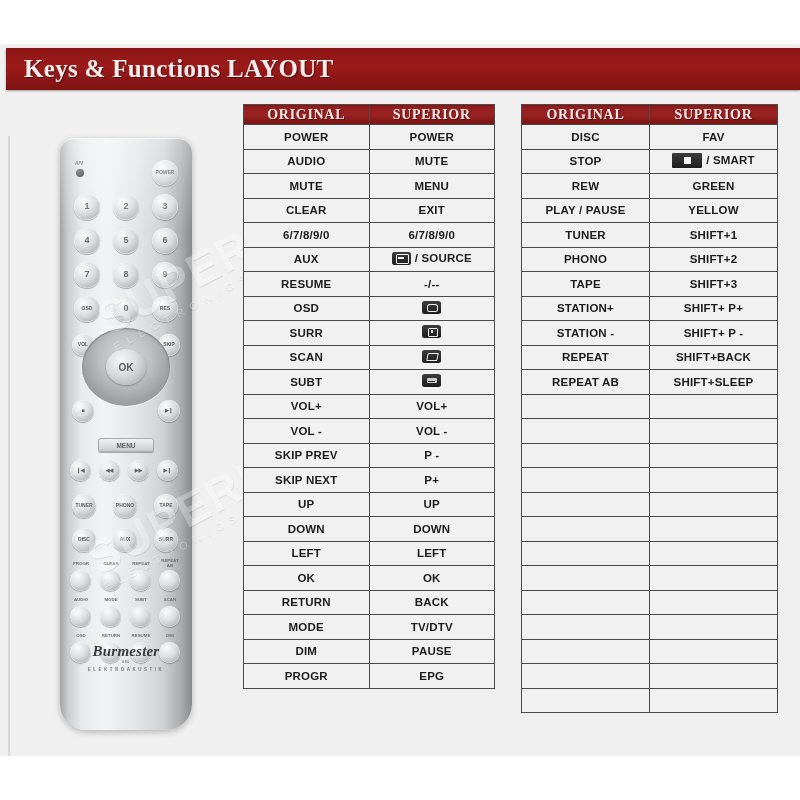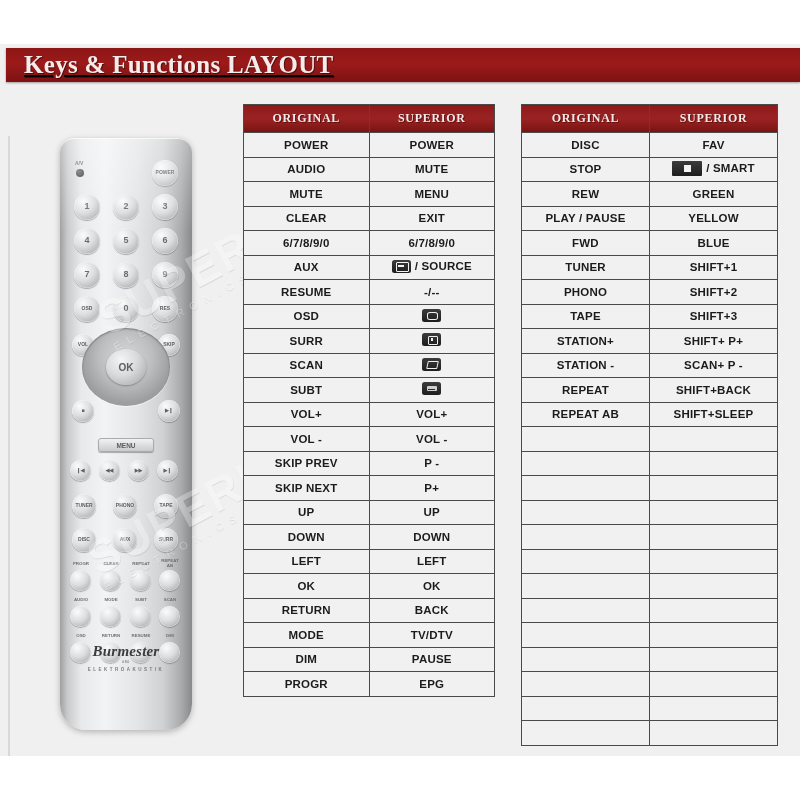--- a/index.html
+++ b/index.html
@@ -24,24 +24,24 @@
   .panel-left-rule {
     position: absolute;
     left: 8px; top: 92px;
     width: 2px; height: 620px;
     background: #d8d8d8;
   }
   
   .banner {
     position: absolute;
     left: 6px; top: 48px;
-    width: 794px; height: 34px;
+    width: 794px; height: 42px;
     background: linear-gradient(180deg,#8d1616 0%, #9c1a1a 45%, #7e1212 100%);
     box-shadow: 0 1px 2px rgba(0,0,0,.35);
-    display: flex; align-items: center; text-decoration: underline;
+    display: flex; align-items: center;
   }
   .banner-title {
     color: #f6eceb;
     font-family: "Liberation Serif", serif;
     font-weight: bold;
     font-size: 25px;
     letter-spacing: .3px;
     padding-left: 18px;
     text-shadow: 1px 1px 0 rgba(0,0,0,.45);
     white-space: nowrap;
@@ -175,23 +175,23 @@
     background: #f2f2f2;
   }
   .tbl.t1 { left: 243px; top: 104px; width: 252px; }
   .tbl.t2 { left: 521px; top: 104px; width: 257px; }
   .tbl table { width: 100%; border-collapse: collapse; table-layout: fixed; }
   .tbl th {
     background: linear-gradient(180deg,#8f1a1a 0%, #9a2222 50%, #7a1212 100%);
     color: #f4e9e8;
     font-family: "Liberation Serif", serif;
     font-weight: bold;
-    font-size: 12px;
+    font-size: 14px;
     letter-spacing: .7px;
-    height: 28px;
+    height: 20px;
     border: 1.6px solid #4a4a4a;
     text-shadow: 1px 1px 0 rgba(0,0,0,.4);
   }
   .tbl td {
     height: 24.5px;
     background: #f1f1f1;
     border: 1.6px solid #4a4a4a;
     text-align: center;
     vertical-align: middle;
     font-size: 11.5px;
@@ -489,42 +489,38 @@
           </tr>
           <tr>
             <td>REW</td>
             <td>GREEN</td>
           </tr>
           <tr>
             <td>PLAY / PAUSE</td>
             <td>YELLOW</td>
           </tr>
           <tr>
-            <td>FWD</td>
-            <td>BLUE</td>
-          </tr>
-          <tr>
             <td>TUNER</td>
             <td>SHIFT+1</td>
           </tr>
           <tr>
             <td>PHONO</td>
             <td>SHIFT+2</td>
           </tr>
           <tr>
             <td>TAPE</td>
             <td>SHIFT+3</td>
           </tr>
           <tr>
             <td>STATION+</td>
             <td>SHIFT+ P+</td>
           </tr>
           <tr>
             <td>STATION -</td>
-            <td>SCAN+ P -</td>
+            <td>SHIFT+ P -</td>
           </tr>
           <tr>
             <td>REPEAT</td>
             <td>SHIFT+BACK</td>
           </tr>
           <tr>
             <td>REPEAT AB</td>
             <td>SHIFT+SLEEP</td>
           </tr>
           <tr>

